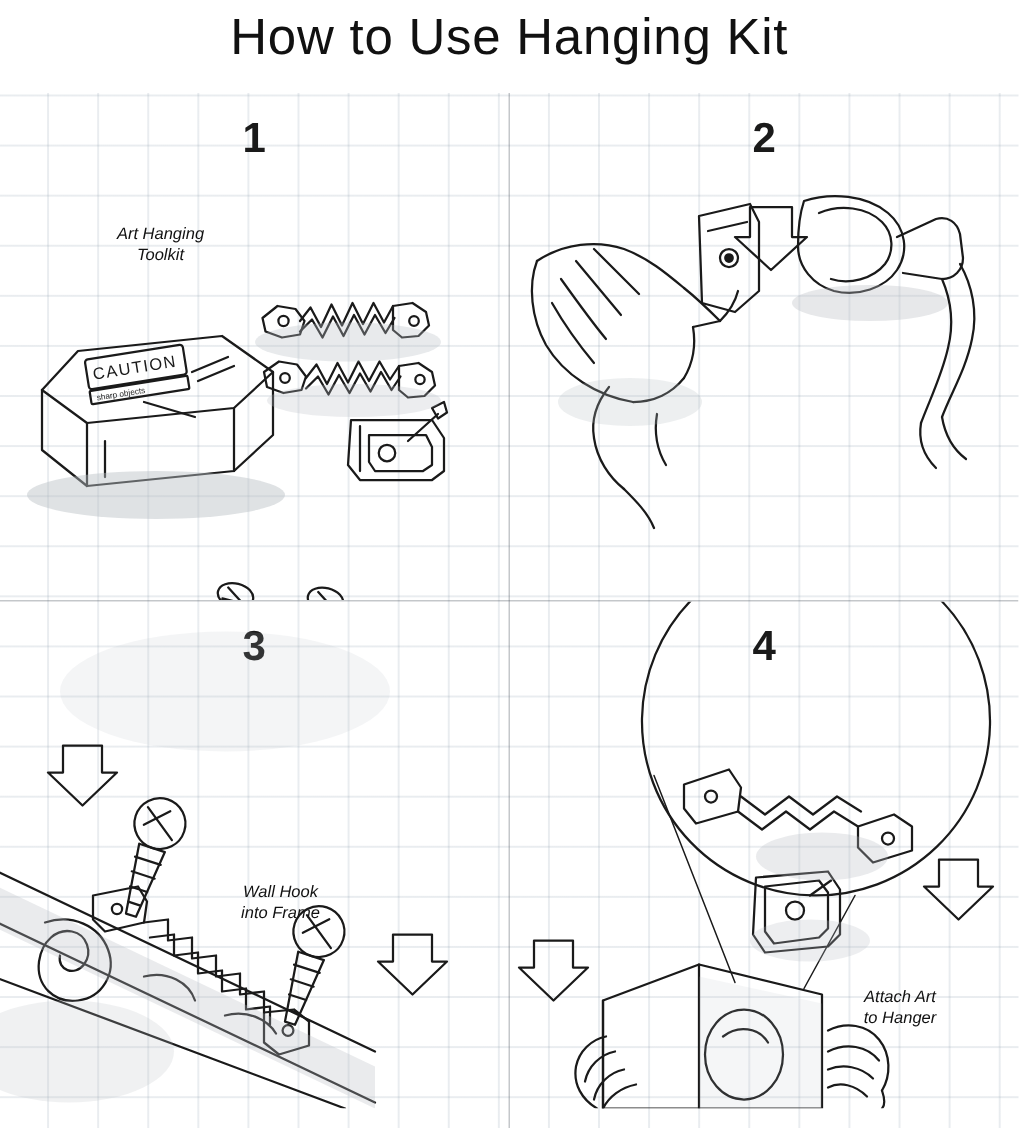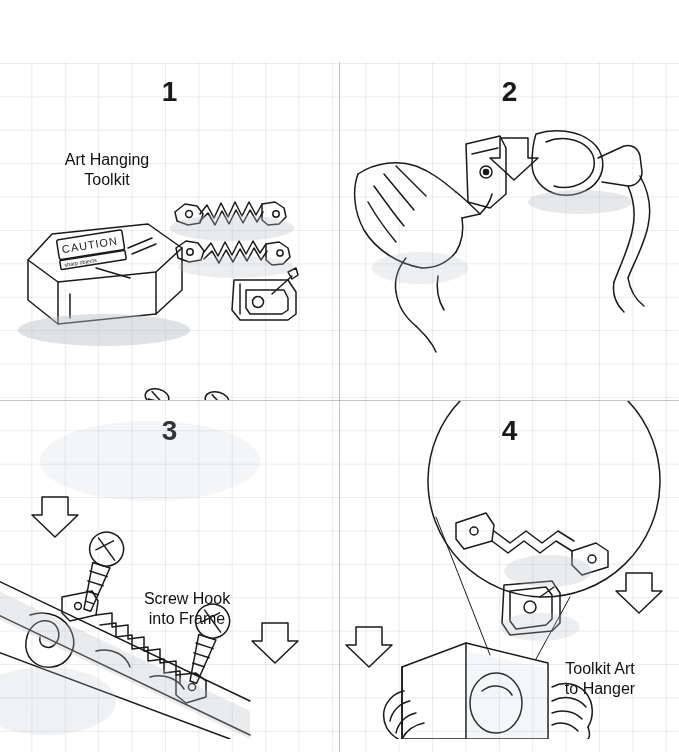--- a/index.html
+++ b/index.html
@@ -76,39 +76,41 @@
     width: 100%;
     text-align: center;
     top: 14px;
     font-size: 28px;
     font-weight: 700;
     color: #1a1a1a;
     font-family: "Liberation Sans", sans-serif;
   }
   .caption {
     position: absolute;
-    font-size: 16px;
+    font-size: 11px;
     line-height: 1.25;
     color: #111;
     font-family: "Liberation Sans", sans-serif;
     white-space: pre-line;
+    font-style: italic;
   }
   #cap-1 { left: 42px; top: 88px; width: 130px; text-align: center; }
   #cap-2 { left: 155px; top: 228px; width: 180px; text-align: center; }
   #cap-3 { left: 122px; top: 188px; width: 130px; text-align: center; }
   #cap-4 { left: 190px; top: 258px; width: 140px; text-align: center; }
 
   svg { display: block; }
   .art { position: absolute; left: 0; top: 0; }
 </style>
 </head>
 <body>
 
 <div id="page">
 
+  <div id="title">How to Use Hanging  Kit</div>
 
   <div id="grid-area">
 
     <div class="divider" id="div-h"></div>
     <div class="divider" id="div-v"></div>
 
     <div class="panel" id="panel-1">
       <div class="step-number">1</div>
       <div class="caption" id="cap-1">Art Hanging
 Toolkit</div>
@@ -245,21 +247,21 @@
             <path d="M288 216 C290 228 296 238 304 244"></path>
           </g>
         </g>
         <ellipse cx="240" cy="140" rx="52" ry="12" fill="#b9bec4" opacity="0.35" stroke="none"></ellipse>
         <ellipse cx="80" cy="206" rx="48" ry="16" fill="#b9bec4" opacity="0.25" stroke="none"></ellipse>
       </svg>
     </div>
 
     <div class="panel" id="panel-3">
       <div class="step-number">3</div>
-      <div class="caption" id="cap-3">Screw Hook
+      <div class="caption" id="cap-3">Wall Hook
 into Frame</div>
 
       <svg class="art" width="339" height="338" viewBox="0 0 339 338">
 
         <g fill="none" stroke="#1a1a1a" stroke-width="1.5" stroke-linejoin="round" stroke-linecap="round">
           <path d="M-10 176 L250 300"></path>
           <path d="M-10 210 L250 334"></path>
           <path d="M-10 248 L230 338"></path>
           <path d="M30 214 C48 208 66 216 72 232 C78 248 68 264 52 266 C36 268 24 256 26 240 C28 226 38 218 48 220 C58 222 62 234 56 242 C50 250 38 246 40 236"></path>
           <path d="M96 250 C112 246 126 254 130 266"></path>
@@ -311,21 +313,21 @@
         <g stroke="none">
           <path d="M-10 186 L250 310 L250 338 L-10 214 Z" fill="#b9bec4" opacity="0.30"></path>
           <ellipse cx="150" cy="60" rx="110" ry="40" fill="#b9bec4" opacity="0.16"></ellipse>
           <ellipse cx="46" cy="300" rx="70" ry="34" fill="#b9bec4" opacity="0.22"></ellipse>
         </g>
       </svg>
     </div>
 
     <div class="panel" id="panel-4">
       <div class="step-number">4</div>
-      <div class="caption" id="cap-4">Toolkit Art
+      <div class="caption" id="cap-4">Attach Art
 to Hanger</div>
 
       <svg class="art" width="339" height="338" viewBox="0 0 339 338">
         <g fill="none" stroke="#1a1a1a" stroke-width="1.5" stroke-linejoin="round" stroke-linecap="round">
 
           <g>
             <path d="M88 78 A116 116 0 1 1 320 82 A116 116 0 0 1 88 78 Z"></path>
           </g>
 
           <path d="M96 116 L150 254" stroke-width="1"></path>

